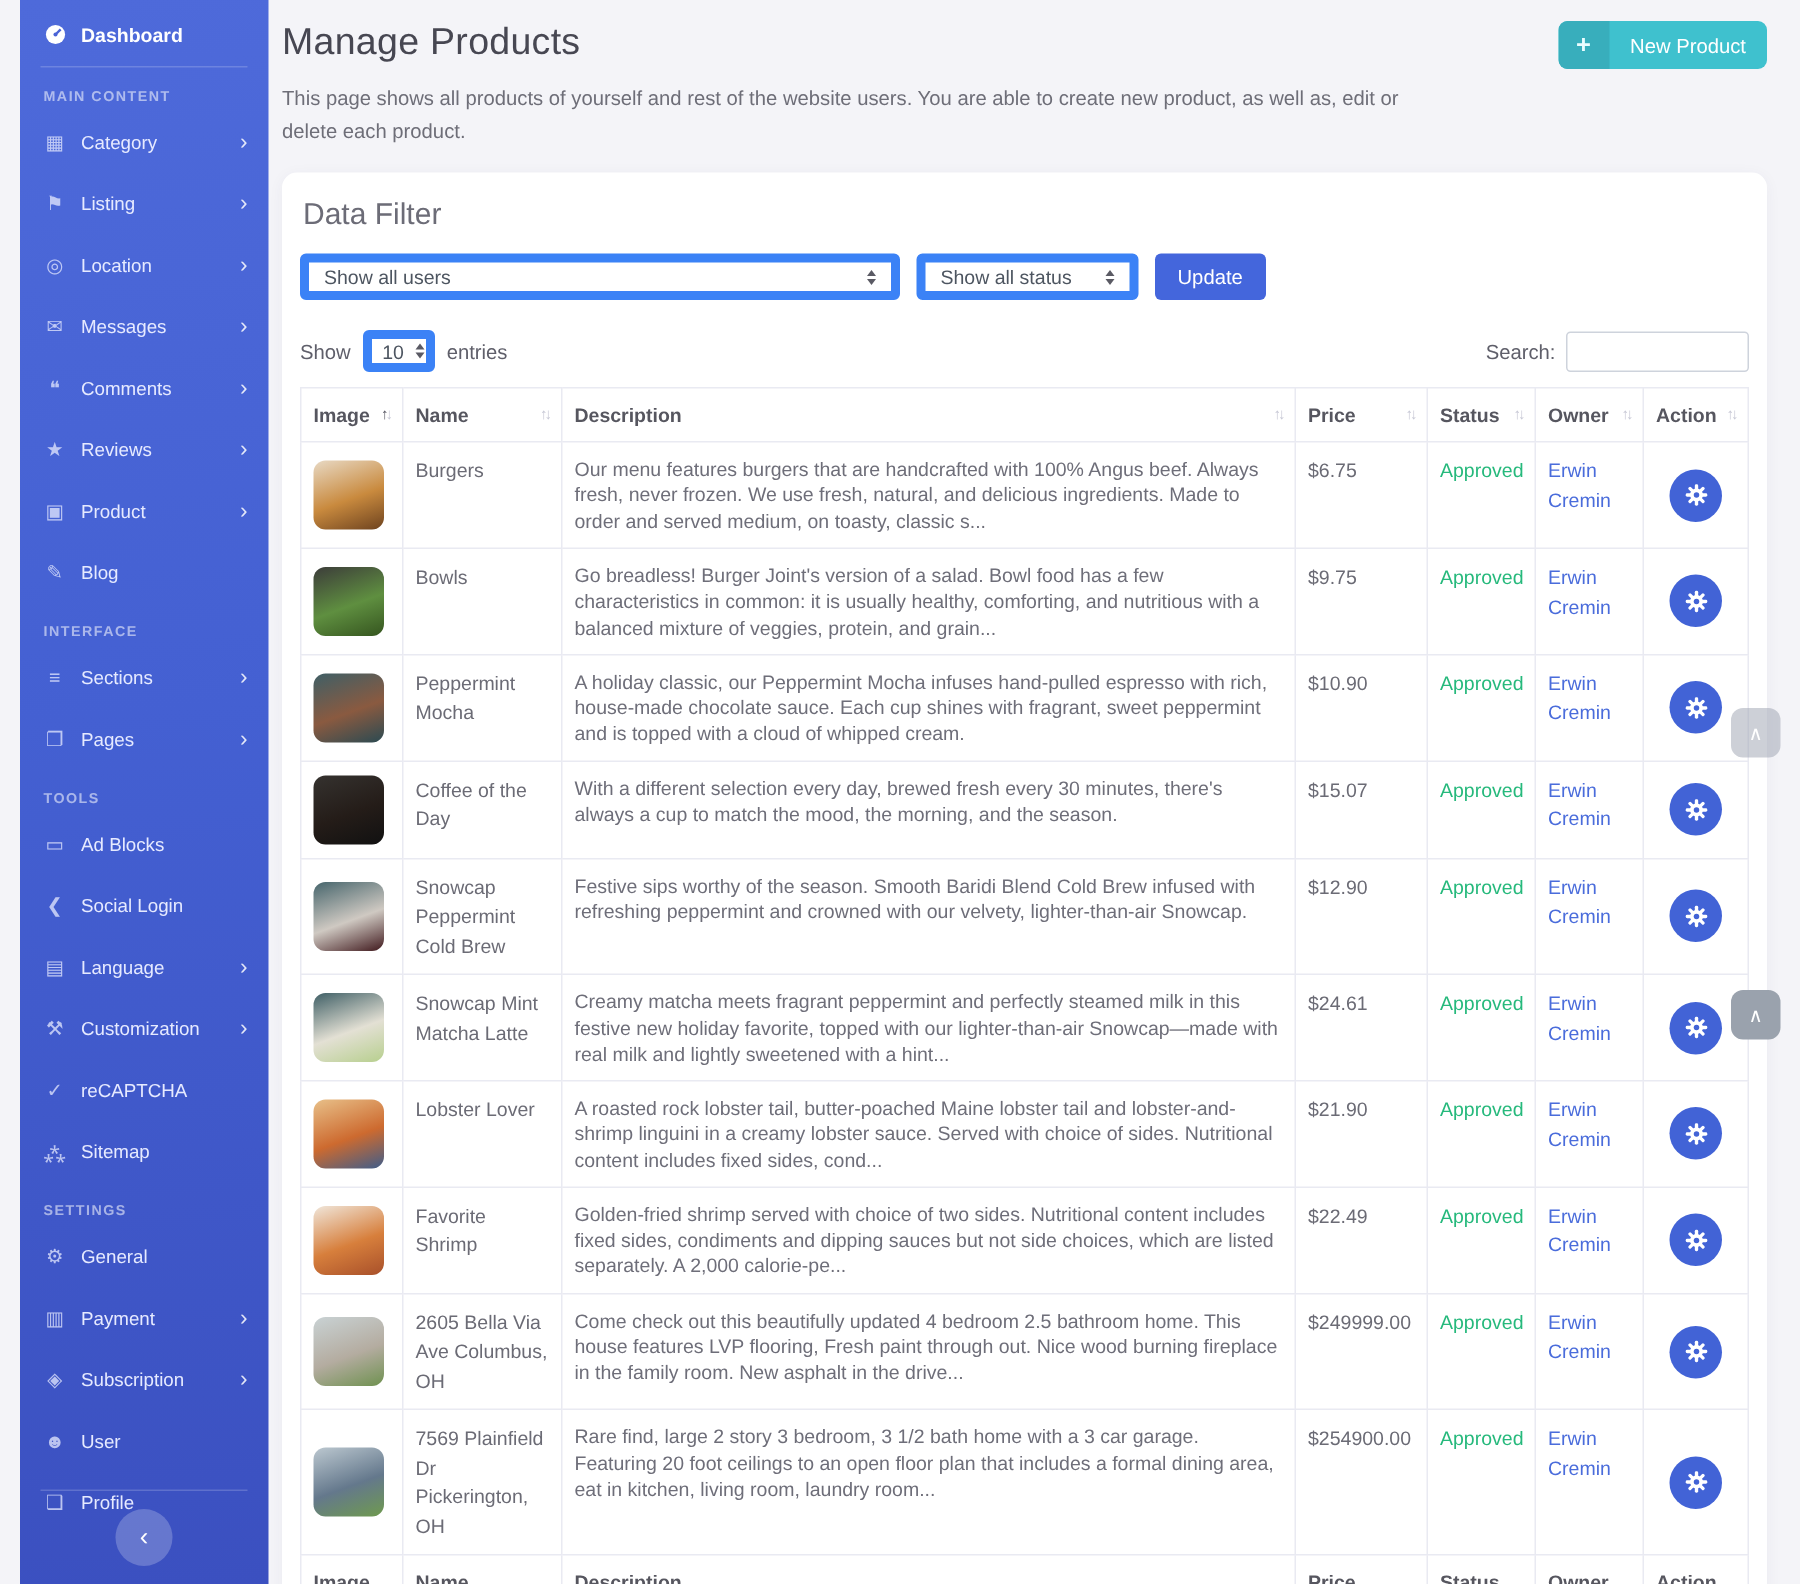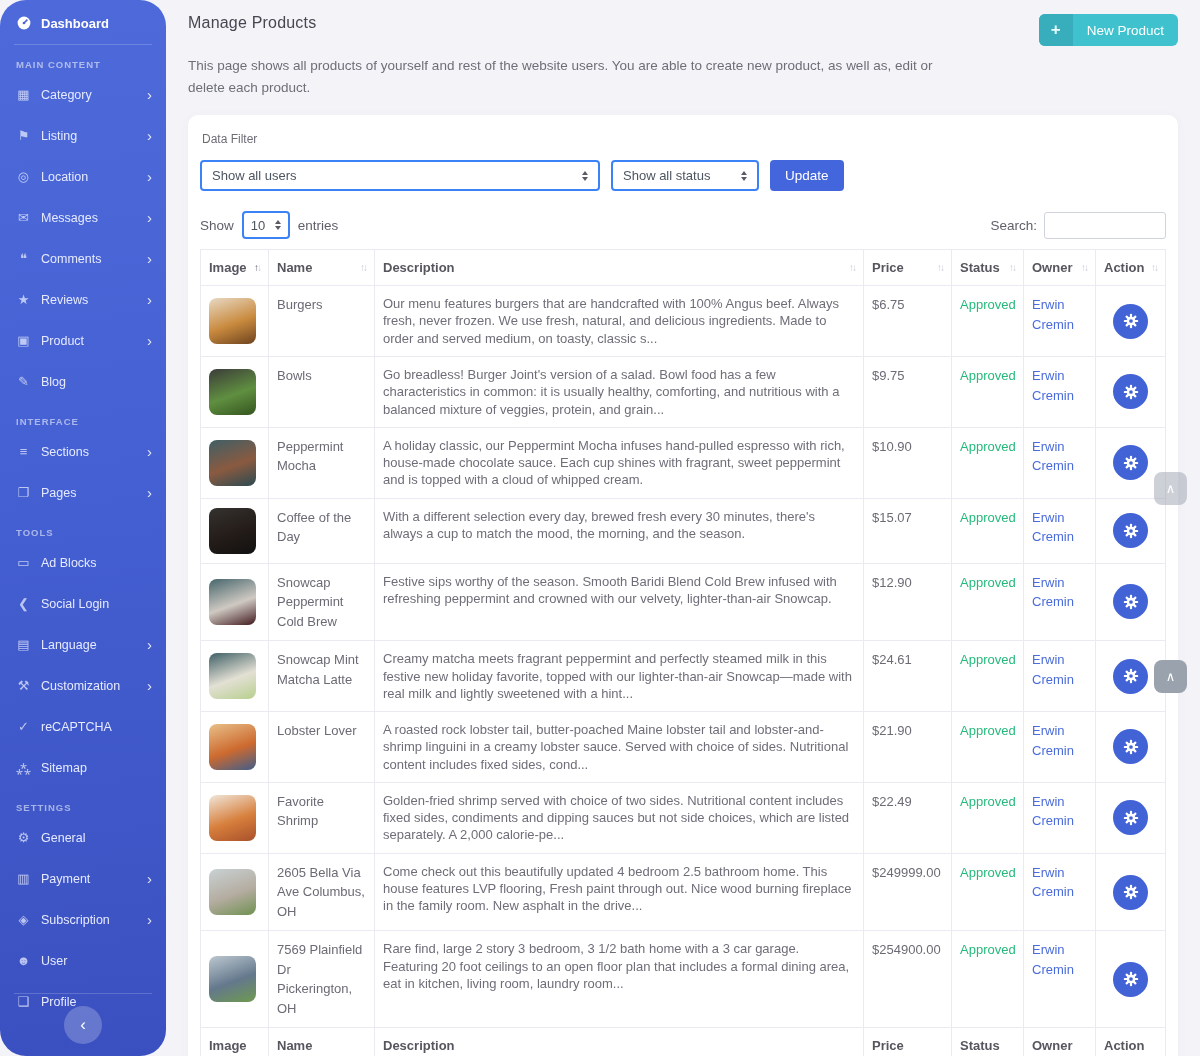--- a/index.html
+++ b/index.html
@@ -5,53 +5,53 @@
   * { box-sizing: border-box; margin: 0; padding: 0; }
   html, body { width: 1200px; height: 1056px; overflow: hidden; }
   body {
     font-family: "Liberation Sans", sans-serif;
     background: #f4f4f8;
     color: #6b6b75;
   }
 
   
   .sidebar {
-    position: fixed; left: 0; top: 0; width: 166px; height: 1056px;
+    position: fixed; left: 13px; top: 0; width: 166px; height: 1056px;
     background: linear-gradient(175deg, #4e6ada 0%, #4460d2 45%, #3b50c0 100%);
-    color: #e9edff; z-index: 5; border-radius: 26px;
+    color: #e9edff; z-index: 5;
   }
   .brand { display: flex; align-items: center; gap: 9px; padding: 15px 16px 13px; font-size: 13px; font-weight: bold; color: #fff; cursor: pointer; }
   .brand-icon { width: 16px; height: 16px; display: inline-flex; }
   .side-divider { height: 1px; background: rgba(255,255,255,0.18); margin: 0 14px; }
   .section-label { padding: 14px 16px 4px; font-size: 9.5px; font-weight: bold; letter-spacing: 1px; color: rgba(255,255,255,0.55); }
   .nav-item { display: flex; align-items: center; gap: 10px; height: 41px; padding: 0 14px 0 16px; font-size: 12.5px; color: #e6eaff; cursor: pointer; }
   .nav-icon { width: 15px; font-size: 13px; opacity: 0.75; text-align: center; flex: 0 0 15px; }
   .nav-label { white-space: nowrap; }
   .nav-chevron { margin-left: auto; font-size: 15px; line-height: 1; color: rgba(255,255,255,0.85); }
   .collapse-btn {
     position: absolute; bottom: 12px; left: 50%; transform: translateX(-50%);
     width: 38px; height: 38px; border-radius: 50%; border: none;
     background: rgba(255,255,255,0.22); color: #fff; font-size: 17px; cursor: pointer;
   }
   .bottom-divider { position: absolute; bottom: 62px; left: 14px; right: 14px; height: 1px; background: rgba(255,255,255,0.18); }
 
   
   .main { margin-left: 166px; padding: 14px 22px 0; }
   .page-head { display: flex; justify-content: space-between; align-items: flex-start; }
-  h1.page-title { font-size: 16px; font-weight: 500; color: #474752; letter-spacing: 0.2px; }
+  h1.page-title { font-size: 25px; font-weight: 500; color: #474752; letter-spacing: 0.2px; }
   .page-desc { margin-top: 9px; max-width: 745px; font-size: 13.5px; line-height: 1.6; color: #6e6e78; }
 
   .btn-new { display: flex; align-items: stretch; border: none; padding: 0; border-radius: 6px; overflow: hidden; cursor: pointer; background: #3fc1ce; height: 32px; }
   .btn-new-plus { width: 34px; display: flex; align-items: center; justify-content: center; background: #38aebc; color: #eafdff; font-size: 17px; font-weight: bold; }
   .btn-new-label { display: flex; align-items: center; padding: 0 14px; color: #fff; font-size: 13.5px; }
 
   .card { margin-top: 17px; background: #fff; border-radius: 10px; padding: 15px 12px 12px; box-shadow: 0 2px 10px rgba(60,60,100,0.05); }
-  .filter-heading { font-size: 12px; color: #6c6c77; margin: 2px 2px 14px; font-weight: 400; }
+  .filter-heading { font-size: 20px; color: #6c6c77; margin: 2px 2px 14px; font-weight: 400; }
   .filter-row { display: flex; align-items: center; gap: 11px; }
-  .select { display: flex; align-items: center; justify-content: space-between; gap: 8px; height: 31px; border: 2px solid #3b82f6; border-radius: 4px; background: #fff; padding: 0 10px; font-size: 13px; color: #4d5560; cursor: pointer; }
+  .select { display: flex; align-items: center; justify-content: space-between; gap: 8px; height: 31px; border: 6px solid #3b82f6; border-radius: 4px; background: #fff; padding: 0 10px; font-size: 13px; color: #4d5560; cursor: pointer; }
   .user-select { width: 400px; }
   .status-select { width: 148px; }
   .updown { display: inline-flex; flex-direction: column; align-items: center; gap: 2px; }
   .updown i { display: block; width: 0; height: 0; border-left: 3.5px solid transparent; border-right: 3.5px solid transparent; }
   .updown .tu { border-bottom: 4.5px solid #5a5a64; }
   .updown .td { border-top: 4.5px solid #5a5a64; }
   .btn-update { height: 31px; padding: 0 15px; background: #4466dc; border: none; border-radius: 4px; color: #fff; font-size: 13.5px; cursor: pointer; }
 
   .controls-row { display: flex; justify-content: space-between; align-items: center; margin-top: 20px; }
   .show-entries { display: flex; align-items: center; gap: 8px; font-size: 13.5px; color: #5f5f6a; }

